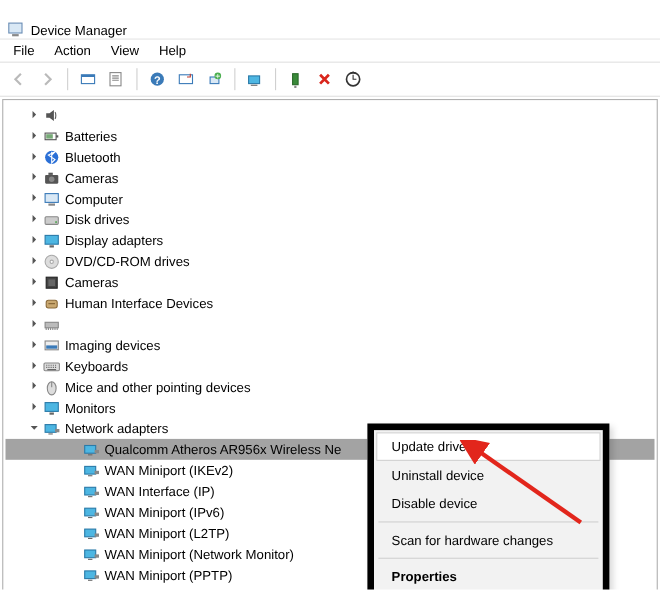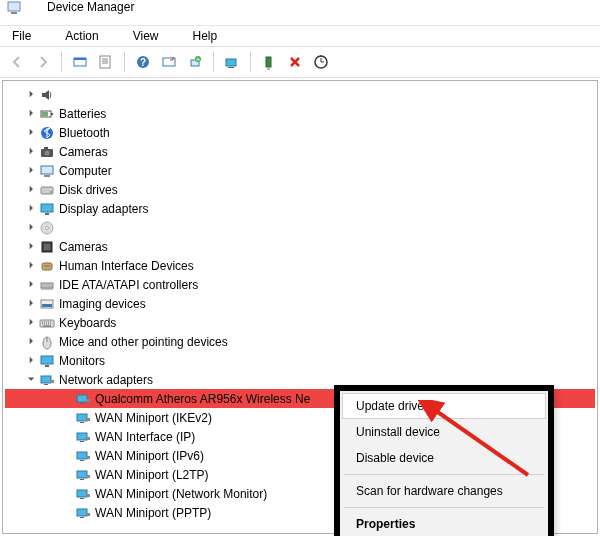--- a/index.html
+++ b/index.html
@@ -8,35 +8,34 @@
     font-size: 12px;
     background: #fff;
     width: 600px;
     height: 536px;
     overflow: hidden;
     position: relative;
     color: #000;
   }
   .titlebar {
     display: flex;
-    align-items: flex-start;
-    height: 26px;
+    align-items: flex-end;
+    height: 36px;
     padding: 0 6px;
     background: #fff;
     border-bottom: 1px solid #e5e5e5;
-    gap: 19px;
   }
   .titlebar .app-icon {
     width: 16px; height: 16px; margin-right: 6px;
     display:flex;align-items:center;justify-content:center;
   }
   .titlebar-title { font-size: 12px; }
   .menubar {
     display: flex;
-    gap: 18px;
+    gap: 2px;
     padding: 2px 4px;
     height: 20px;
     align-items: center;
   }
   .menu-item {
     padding: 1px 8px;
     font-size: 12px;
     cursor: default;
   }
   .toolbar {
@@ -78,21 +77,21 @@
     width: 12px; height:12px; display:flex;align-items:center;justify-content:center;
     margin-right: 2px;
     color:#555;
     font-size:9px;
   }
   .tree-row .dev-icon {
     width: 16px; height: 16px; margin-right: 4px;
     display:flex;align-items:center;justify-content:center;flex-shrink:0;
   }
   .tree-row.selected {
-    background: #ef4444;
+    background: #a3a3a3;
   }
   .tree-row.selected .label { }
   .context-menu {
     position: absolute;
     left: 334px; top: 385px;
     width: 220px;
     background: #f2f2f2;
     border: 6px solid #000000;
     box-shadow: 3px 3px 6px rgba(0,0,0,0.15);
     padding: 2px;
@@ -284,20 +283,21 @@
       <span class="label">Display adapters</span>
     </div>
     <div class="tree-row" style="--indent: 20px;">
       <span class="twisty">⏵</span>
       <span class="dev-icon">
         <svg width="16" height="16">
           <circle cx="8" cy="8" r="6" fill="#ddd" stroke="#aaa"></circle>
           <circle cx="8" cy="8" r="1.5" fill="#fff" stroke="#aaa"></circle>
         </svg>
       </span>
+      <span class="label">DVD/CD-ROM drives</span>
     </div>
     <div class="tree-row" style="--indent: 20px;">
       <span class="twisty">⏵</span>
       <span class="dev-icon">
         <svg width="16" height="16">
           <rect x="3" y="3" width="10" height="10" fill="#444" stroke="#222"></rect>
           <rect x="5" y="5" width="6" height="6" fill="#666"></rect>
         </svg>
       </span>
       <span class="label">Cameras</span>
@@ -313,21 +313,20 @@
       <span class="label">Human Interface Devices</span>
     </div>
     <div class="tree-row" style="--indent: 20px;">
       <span class="twisty">⏵</span>
       <span class="dev-icon">
         <svg width="16" height="16">
           <rect x="2" y="6" width="12" height="5" fill="#bbb" stroke="#888"></rect>
           <path d="M3 11v2M5 11v2M7 11v2M9 11v2M11 11v2M13 11v2" stroke="#888"></path>
         </svg>
       </span>
-      <span class="label">IDE ATA/ATAPI controllers</span>
     </div>
     <div class="tree-row" style="--indent: 20px;">
       <span class="twisty">⏵</span>
       <span class="dev-icon">
         <svg width="16" height="16">
           <rect x="2" y="4" width="12" height="8" fill="#eee" stroke="#888"></rect>
           <rect x="3" y="8" width="10" height="3" fill="#3a7ab8"></rect>
         </svg>
       </span>
       <span class="label">Imaging devices</span>

